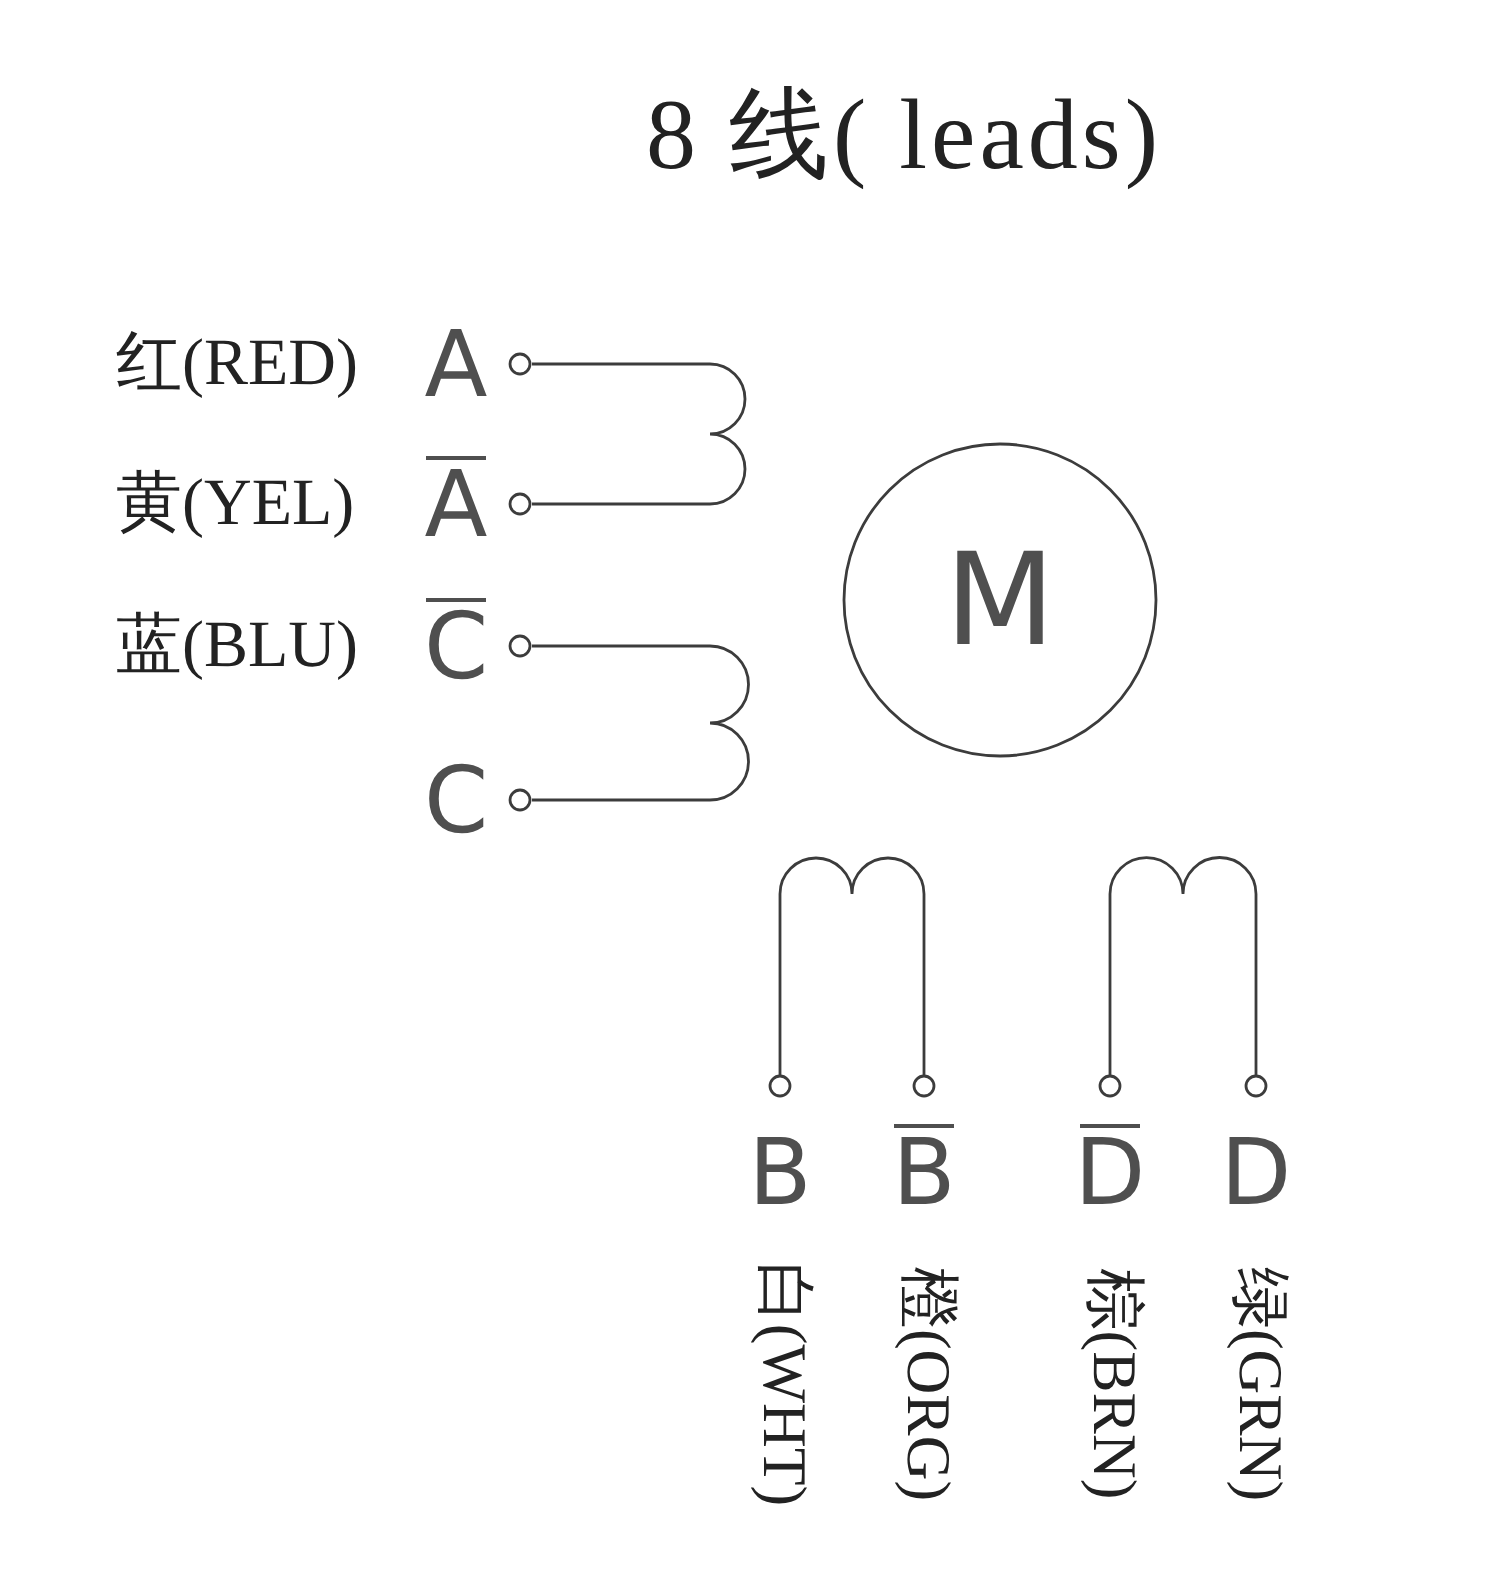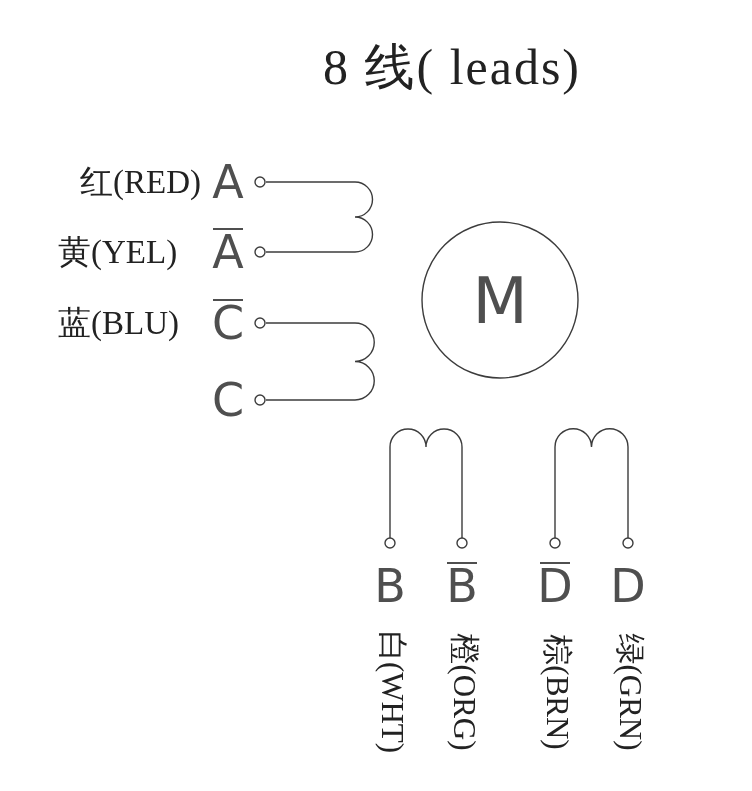--- a/index.html
+++ b/index.html
@@ -100,21 +100,21 @@
     <circle class="terminal" cx="260" cy="323" r="5" stroke="#3c3c3c"></circle>
     <circle class="terminal" cx="260" cy="400" r="5" stroke="#3c3c3c"></circle>
     <circle class="terminal" cx="390" cy="543" r="5" stroke="#3c3c3c"></circle>
     <circle class="terminal" cx="462" cy="543" r="5" stroke="#3c3c3c"></circle>
     <circle class="terminal" cx="555" cy="543" r="5" stroke="#3c3c3c"></circle>
     <circle class="terminal" cx="628" cy="543" r="5" stroke="#3c3c3c"></circle>
   </svg>
 
   <div class="title">8 线( leads)</div>
 
-  <div class="cn-label" style="top:162px;margin-left:22px;">红(RED)</div>
+  <div class="cn-label" style="top:162px;">红(RED)</div>
   <div class="cn-label" style="top:232px;">黄(YEL)</div>
   <div class="cn-label" style="top:303px;">蓝(BLU)</div>
 
   <div class="lead-letter" style="left:204px; top:156px;">A</div>
   <div class="lead-letter overbar" style="left:204px; top:226px;">A</div>
   <div class="lead-letter overbar" style="left:204px; top:297px;">C</div>
   <div class="lead-letter" style="left:204px; top:374px;">C</div>
 
   <div class="motor-label">M</div>
 

